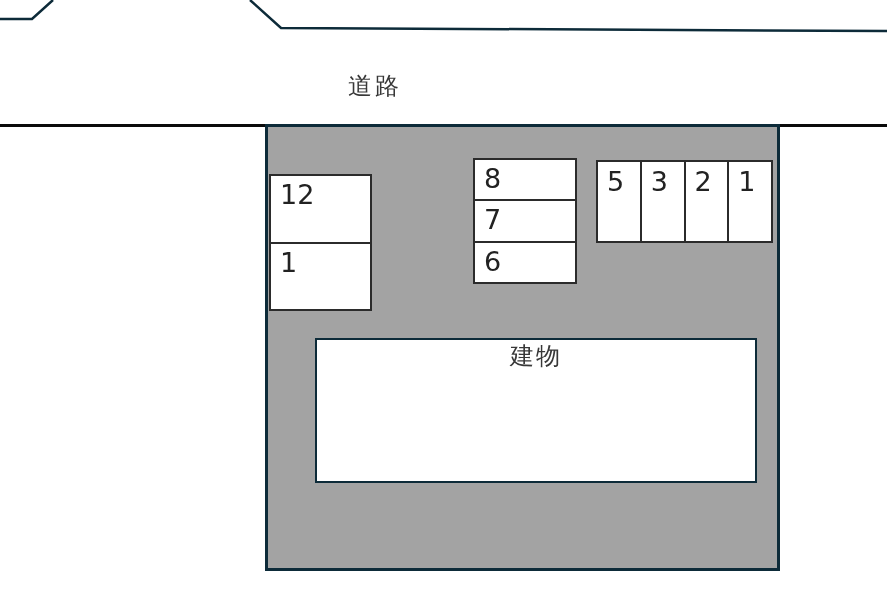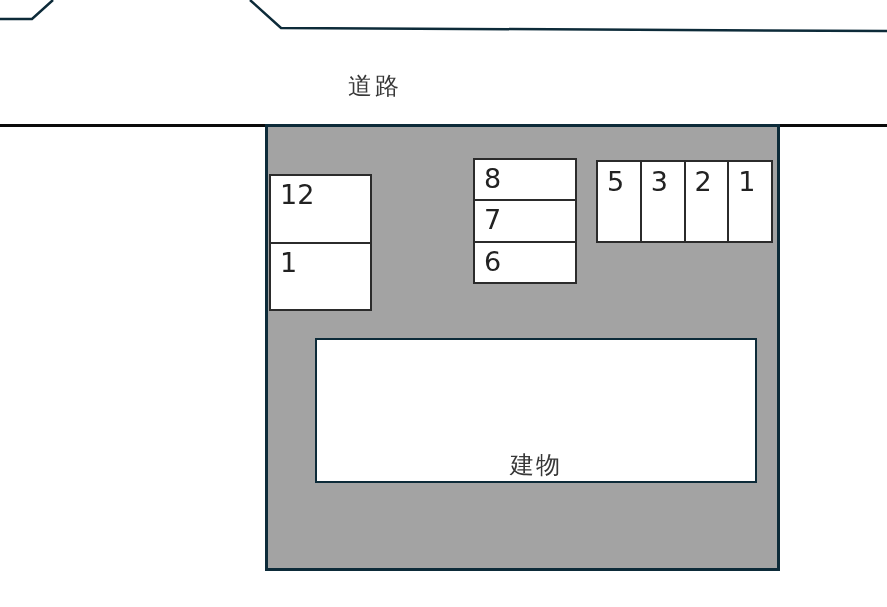--- a/index.html
+++ b/index.html
@@ -80,21 +80,21 @@
     font-size: 27px;
     line-height: 1.15;
     color: #222222;
   }
   .building {
     position: absolute;
     left: 47px; top: 211px;
     width: 442px; height: 145px;
     border: 2.5px solid var(--boundary, #0d2b39);
     display: flex;
-    align-items: flex-end;
+    align-items: flex-start;
     justify-content: center;
     background: #ffffff;
   }
   .building-label {
     font-size: 24px;
     letter-spacing: 2px;
     color: var(--text, #333333);
   }
 </style>
 </head>

